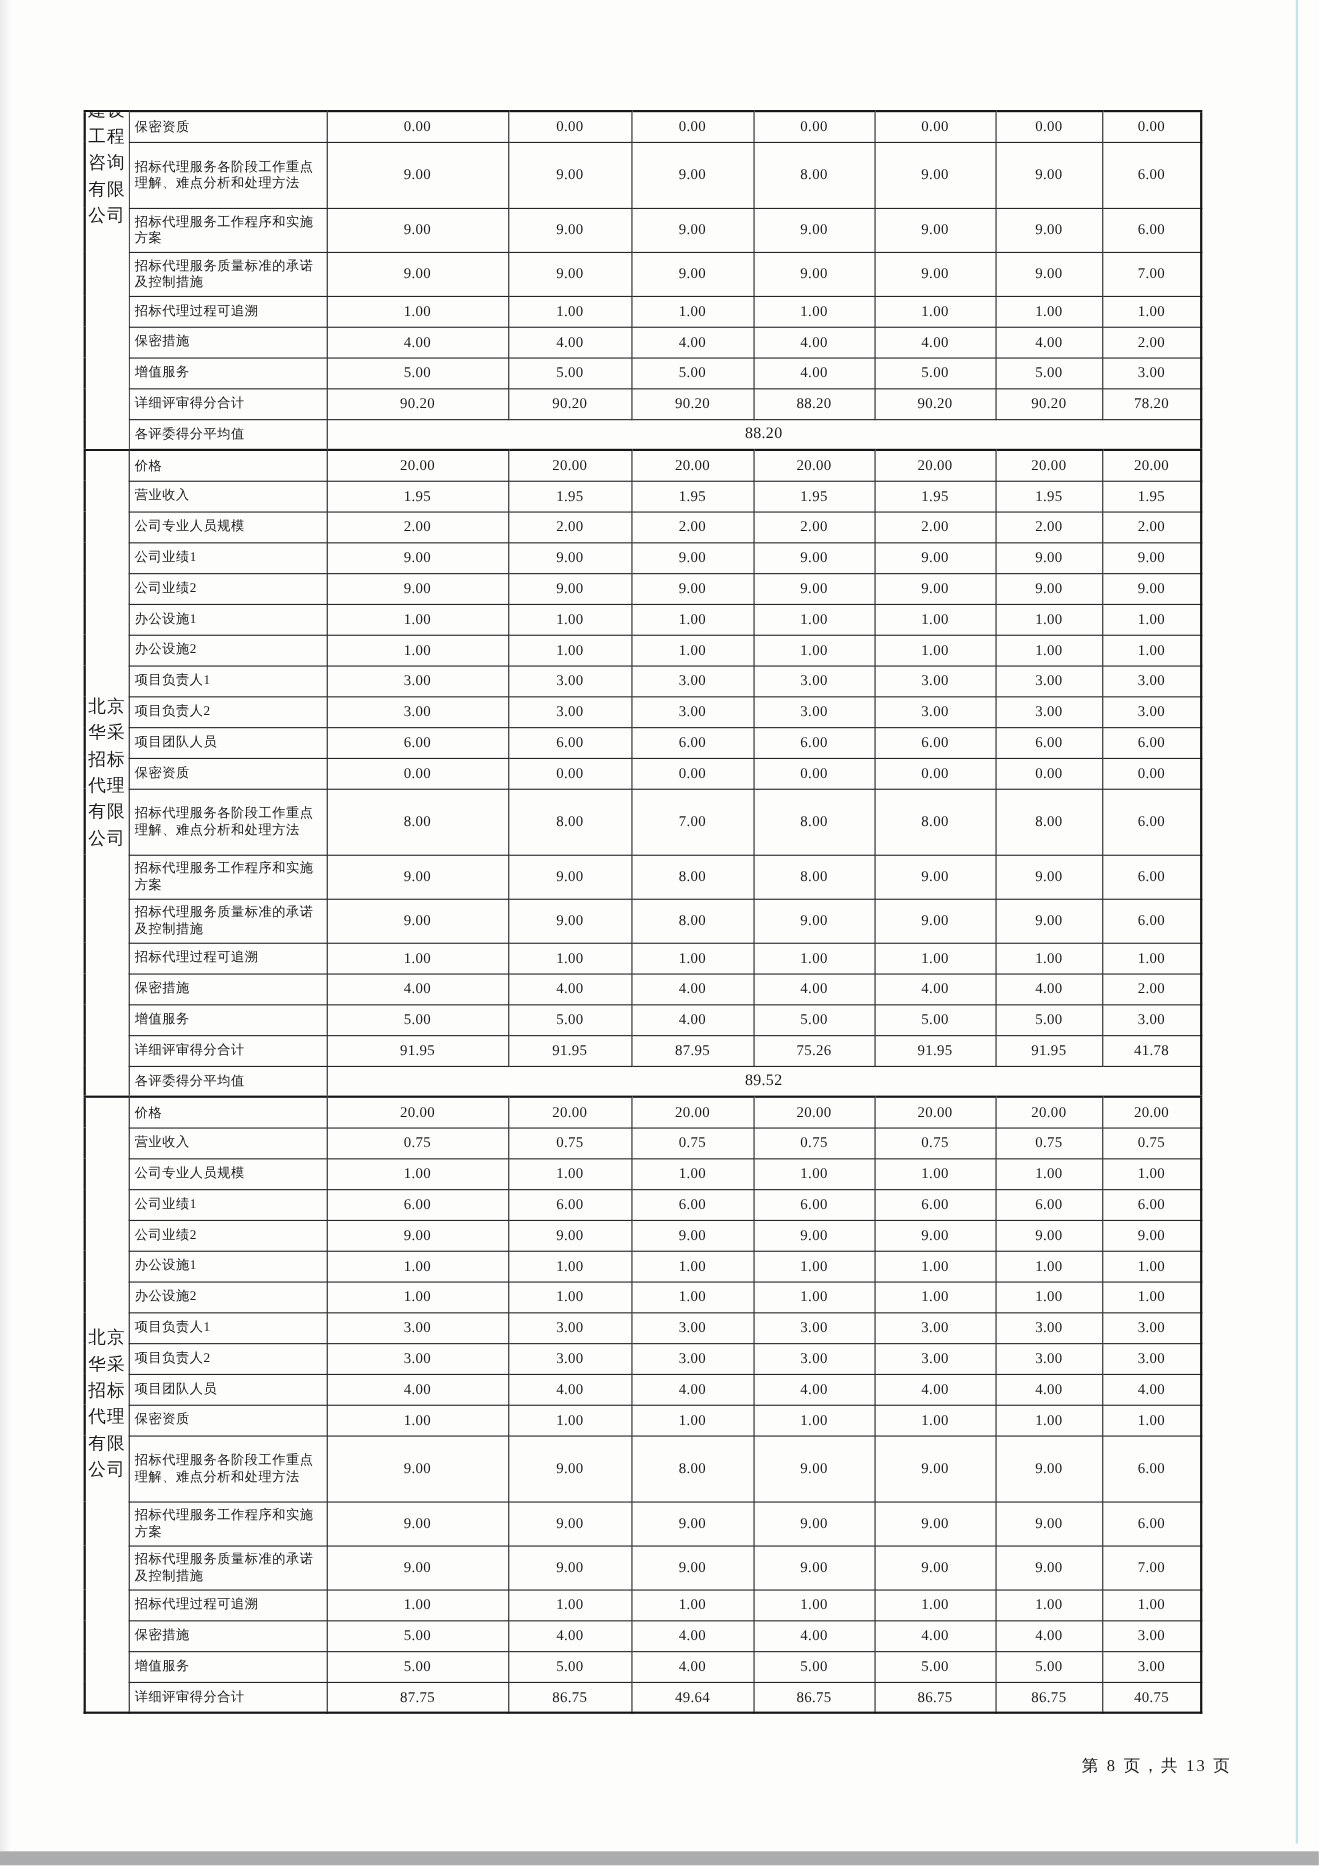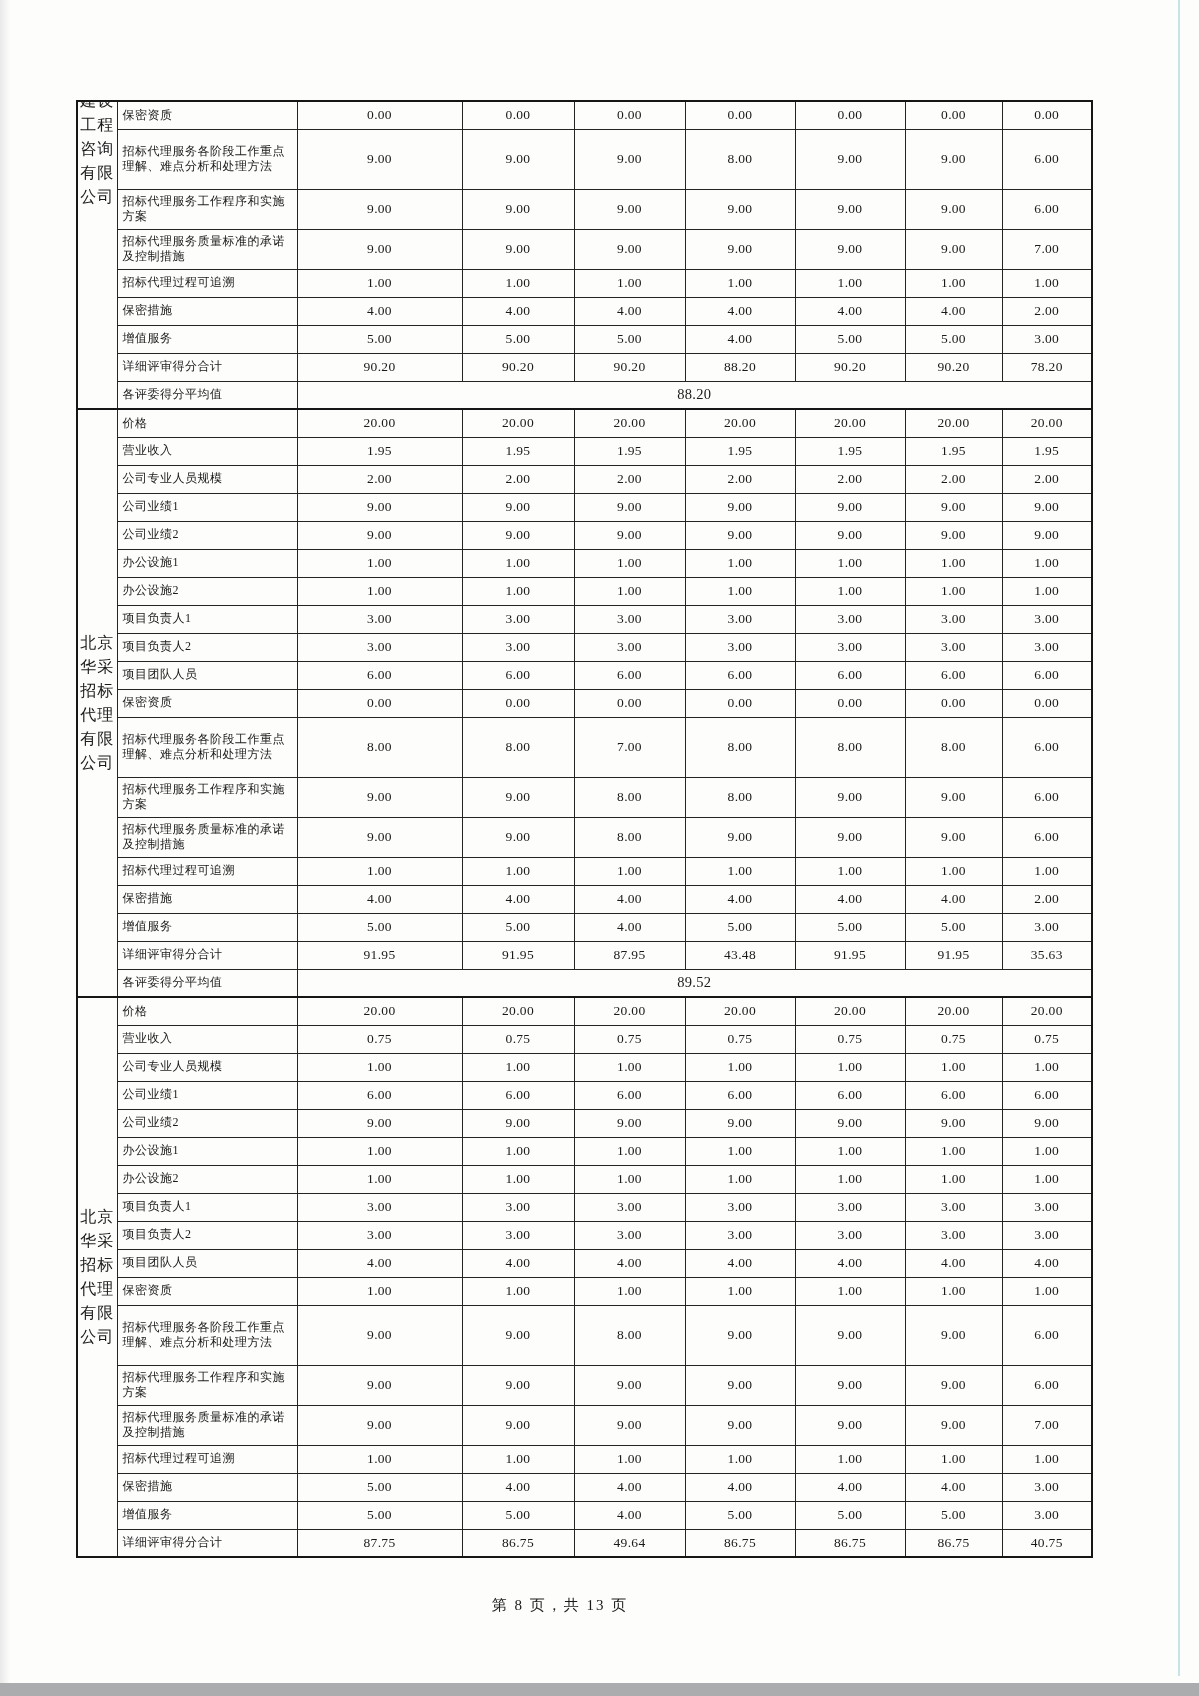--- a/index.html
+++ b/index.html
@@ -42,37 +42,37 @@
 
   tr.l1 { height:28px; }
   tr.l2 { height:40px;margin-left:20px; }
   tr.l3 { height:60px;margin-top:32px; }
 
   td.company {
     vertical-align:middle; text-align:center;
     font-size:16px; line-height:1.5; letter-spacing:1px;
     padding:2px 2px;
   }
-  td.company.cut { vertical-align:top; position:relative; }
+  td.company.cut { vertical-align:top; position:relative;font-family:Liberation Mono, monospace; }
   td.company.cut .company-inner { margin-top:-15px; }
 
   td.criteria {
     font-size:12px; line-height:1.28;
     padding:2px 4px 2px 5px;
     letter-spacing:0.5px;
   }
   td.score {
     text-align:center; vertical-align:middle;
     font-size:13.5px; letter-spacing:0.3px;
   }
   td.score.merged { font-size:14.5px; }
 
   .footer {
     position:absolute; top:1596px; left:0; width:1120px;
-    text-align:center; font-size:15px; letter-spacing:2px;
+    text-align:right; font-size:15px; letter-spacing:2px;
   }
 </style>
 </head>
 <body>
 
 <div class="page">
 
   <table class="score-table">
     <colgroup>
       <col style="width:40px">
@@ -344,24 +344,24 @@
           <td class="score">5.00</td>
           <td class="score">5.00</td>
           <td class="score">5.00</td>
           <td class="score">3.00</td>
         </tr>
         <tr class="l1">
           <td class="criteria">详细评审得分合计</td>
           <td class="score">91.95</td>
           <td class="score">91.95</td>
           <td class="score">87.95</td>
-          <td class="score">43.48</td>
+          <td class="score">75.26</td>
           <td class="score">91.95</td>
           <td class="score">91.95</td>
-          <td class="score">35.63</td>
+          <td class="score">41.78</td>
         </tr>
         <tr class="l1">
           <td class="criteria">各评委得分平均值</td>
           <td colspan="7" class="score merged">89.52</td>
         </tr>
         <tr class="l1 section-start">
           <td class="company" rowspan="18">
             <div class="company-inner">北京华采招标代理有限公司</div>
           </td>
           <td class="criteria">价格</td>

